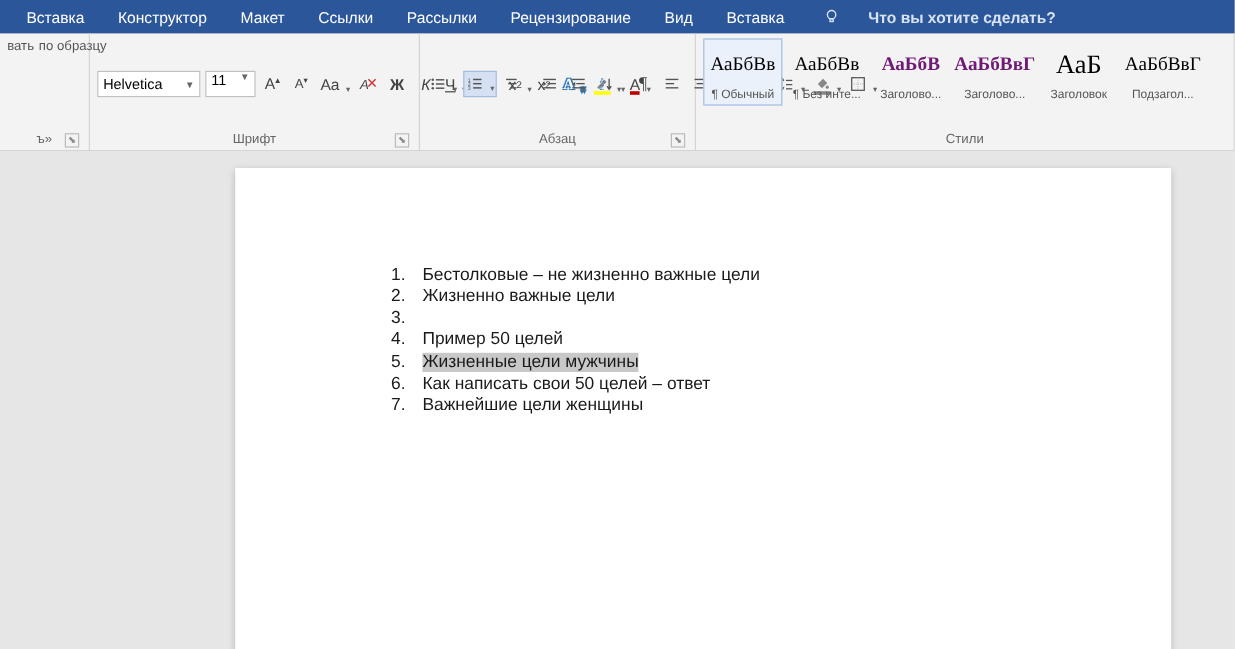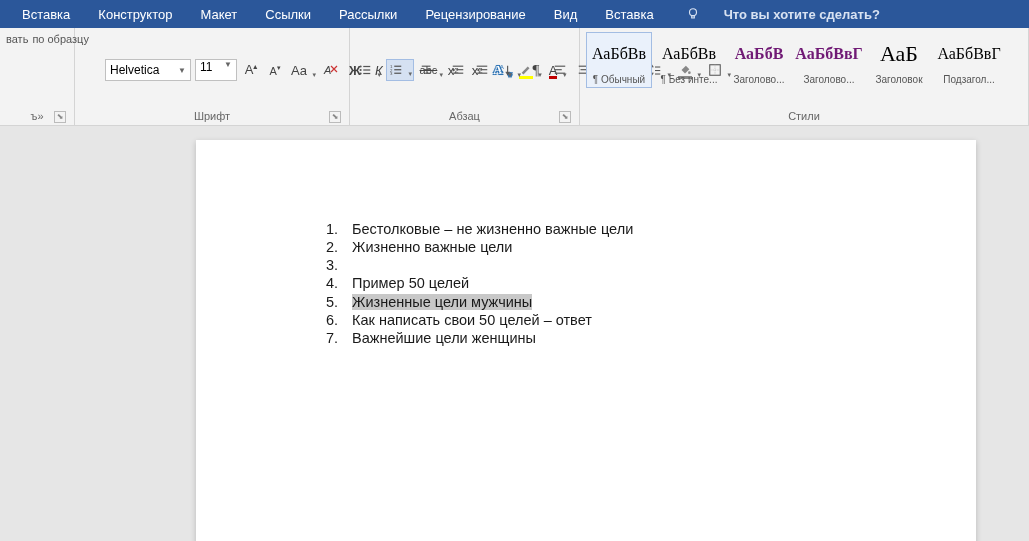--- a/index.html
+++ b/index.html
@@ -14,21 +14,21 @@
 .group { border-right: 1px solid #d4d4d4; display: flex; flex-direction: column; padding: 4px 6px 0 6px; position: relative; }
 .group .tools { flex: 1; display: flex; flex-direction: row; gap: 4px; }
 .group .row { display: flex; align-items: center; gap: 4px; }
 .group .label { text-align: center; font-size: 11px; color: #666; padding: 2px 0 3px; position: relative; }
 .group .launcher { position: absolute; right: 2px; bottom: 2px; width: 12px; height: 12px; border: 1px solid #bbb; font-size: 8px; line-height: 10px; text-align: center; color: #888; }
 
 .clip-group { width: 75px; }
 .clip-item { font-size: 11px; color: #555; padding: 1px 0; text-align: left; white-space: nowrap; }
 
 .font-group { width: 275px; }
-.fontname { width: 86px; height: 22px; border: 1px solid #c0c0c0; background: #fff; display: flex; align-items: center; font-size: 12px; padding: 0 4px; justify-content: space-between; margin-left: 24px; }
+.fontname { width: 86px; height: 22px; border: 1px solid #c0c0c0; background: #fff; display: flex; align-items: center; font-size: 12px; padding: 0 4px; justify-content: space-between; }
 .fontsize { width: 42px; height: 22px; border: 1px solid #c0c0c0; background: #fff; display: flex; align-items: flex-start; font-size: 12px; padding: 0 4px; justify-content: space-between; }
 .caret { font-size: 8px; color: #666; }
 .btn { min-width: 20px; height: 22px; display: flex; align-items: center; justify-content: center; font-size: 13px; color: #444; cursor: pointer; padding: 0 2px; position: relative; }
 .btn.dd { padding-right: 10px; }
 .btn.dd::after { content: "▾"; font-size: 7px; color: #666; position: absolute; right: 1px; bottom: 2px; }
 .btn svg { width: 14px; height: 14px; }
 .btn.active { background: #d5e1f2; border: 1px solid #a3bde3; }
 
 .para-group { width: 230px; }
 .styles-group { flex: 1; }

